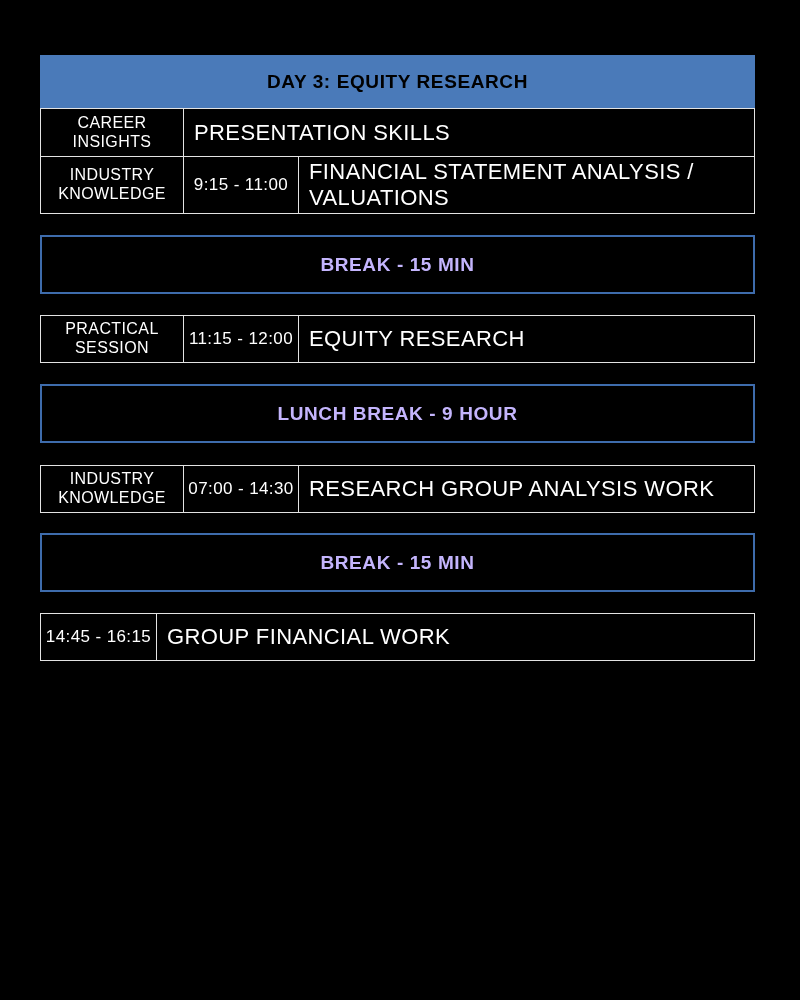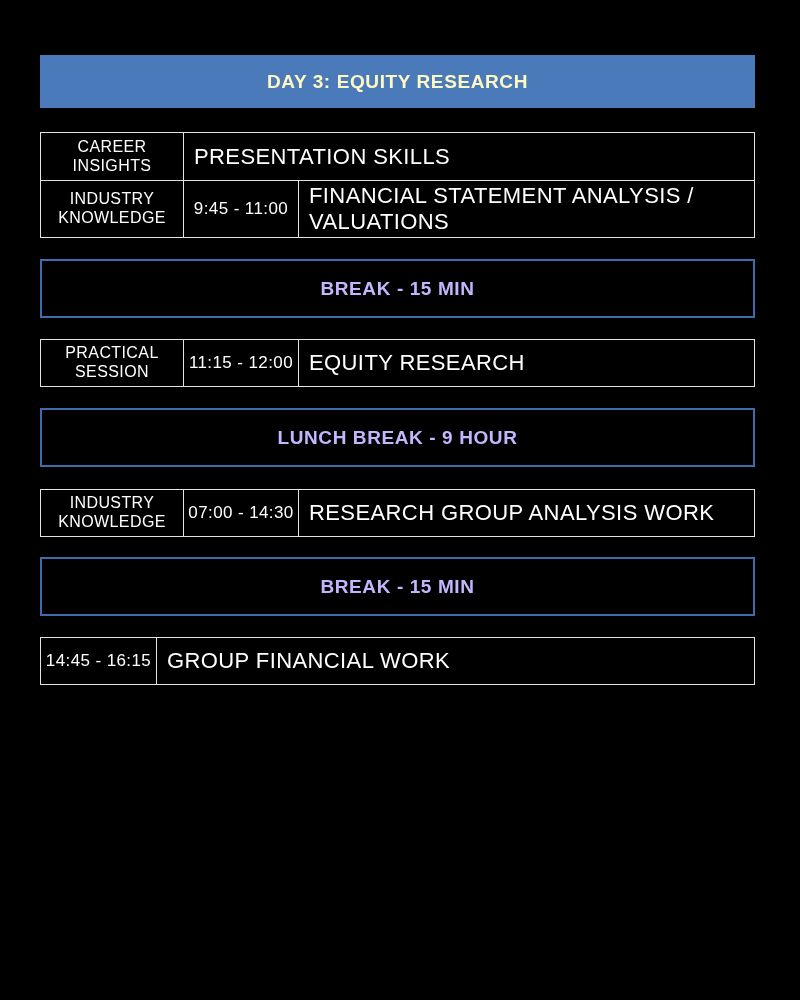--- a/index.html
+++ b/index.html
@@ -29,21 +29,21 @@
     background: #4a7ab9;
     display: flex;
     align-items: center;
     justify-content: center;
     box-sizing: border-box;
   }
   .day-header span {
     font-size: 19px;
     font-weight: bold;
     letter-spacing: 0.6px;
-    color: #fef9c3;
+    color: #000000;
   }
   .sched-table {
     width: 100%;
     border: 1.5px solid #e3e3e3;
     box-sizing: border-box;
   }
   .srow {
     display: flex;
     align-items: stretch;
   }
@@ -92,21 +92,21 @@
     align-items: center;
     justify-content: center;
     box-sizing: border-box;
   }
   .break-banner span {
     font-size: 19px;
     font-weight: bold;
     letter-spacing: 0.6px;
     color: #c4b5fd;
   }
-  .mt24 { margin-top: 24px; }
+  .mt24 { }
   .mt21 { margin-top: 21px; }
   .mt22 { margin-top: 22px; }
   .mt20 { margin-top: 20px; }
 </style>
 </head>
 <body>
 
 <div class="canvas">
   <div class="content">
 
@@ -114,21 +114,21 @@
       <span>DAY 3: EQUITY RESEARCH</span>
     </div>
 
     <div class="sched-table row-h50 mt24">
       <div class="srow">
         <div class="cell c-cat">CAREER INSIGHTS</div>
         <div class="cell c-act">PRESENTATION SKILLS</div>
       </div>
       <div class="srow">
         <div class="cell c-cat">INDUSTRY KNOWLEDGE</div>
-        <div class="cell c-time">9:45 - 11:00</div>
+        <div class="cell c-time">9:15 - 11:00</div>
         <div class="cell c-act">FINANCIAL STATEMENT ANALYSIS / VALUATIONS</div>
       </div>
     </div>
 
     <div class="break-banner mt21">
       <span>BREAK - 15 MIN</span>
     </div>
 
     <div class="sched-table row-h49 mt21">
       <div class="srow">

